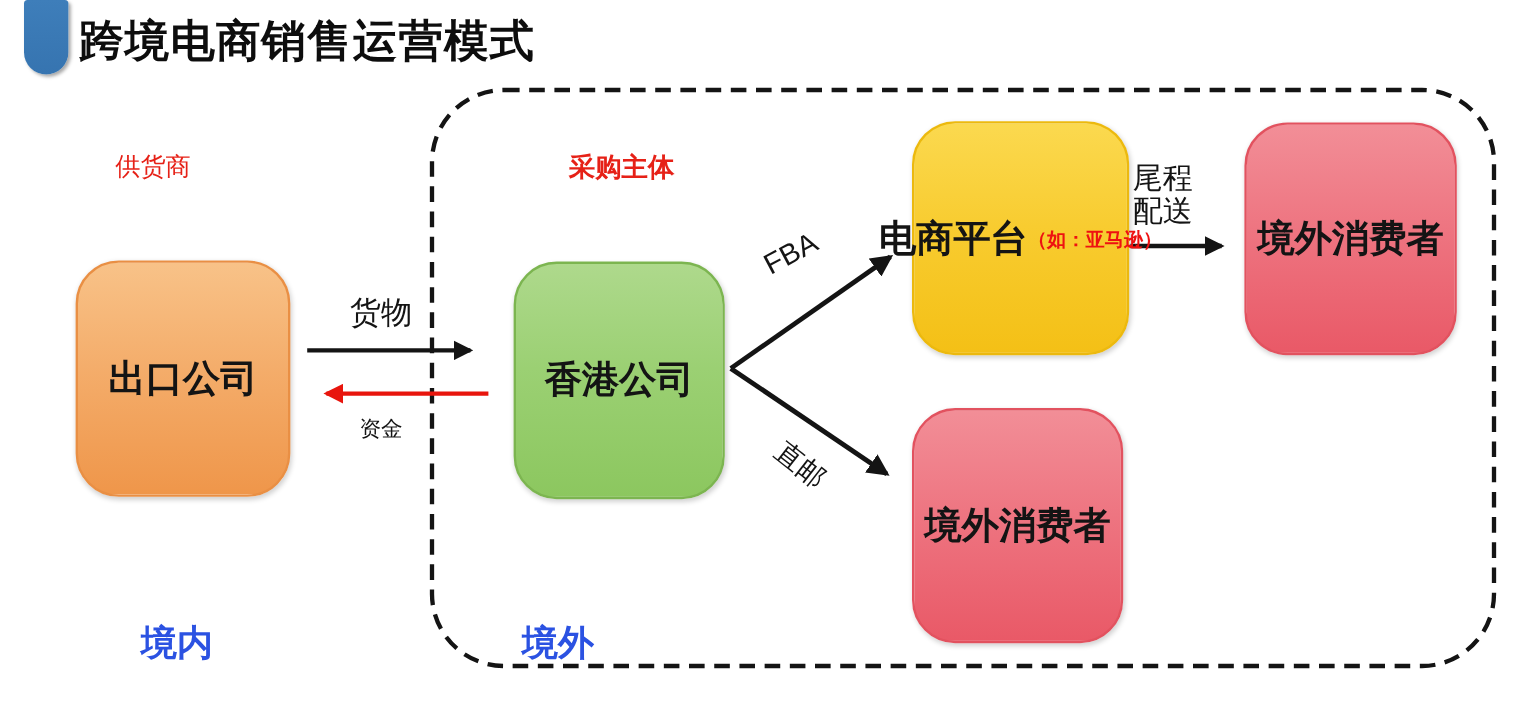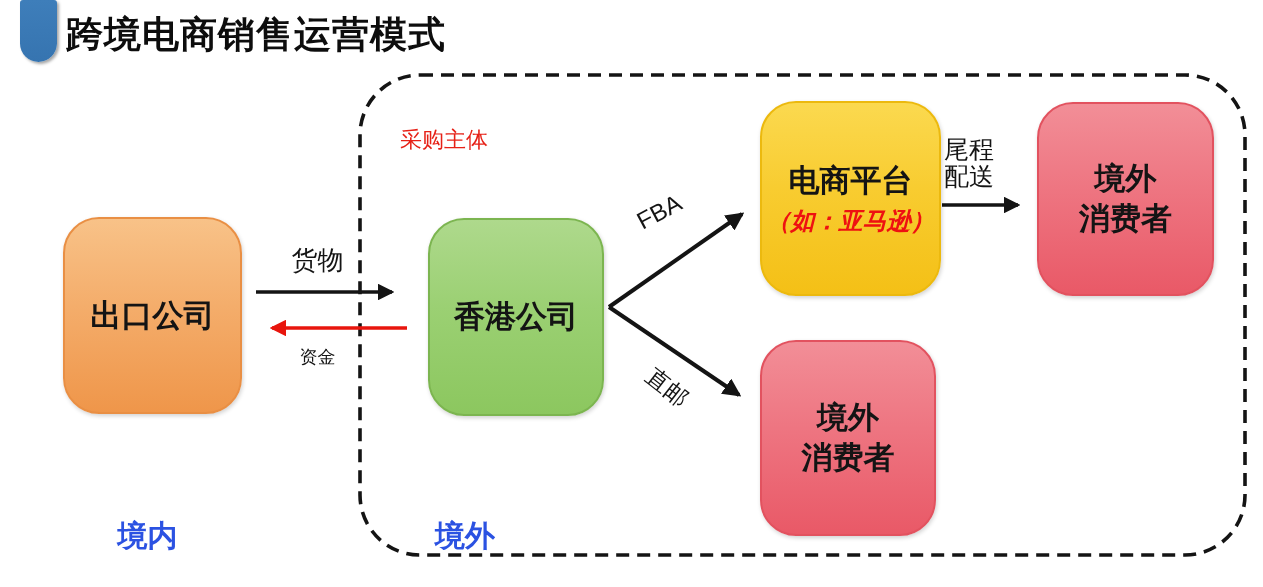--- a/index.html
+++ b/index.html
@@ -25,27 +25,27 @@
     letter-spacing: 1px; white-space: nowrap;
   }
 
   
   svg.layer { position: absolute; left: 0; top: 0; z-index: 1; }
 
   
   .node {
     position: absolute; z-index: 2;
     border-radius: 36px;
-    display: flex; flex-direction: column;
+    display: flex; flex-direction: row;
     align-items: center; justify-content: center;
     text-align: center;
     box-shadow: 1px 2px 4px rgba(0,0,0,0.18);
   }
   .node .big { font-size: 31px; font-weight: 800; color: #141414; line-height: 40px; white-space: nowrap; }
-  .node .sub { font-size: 24px; font-weight: 800; color: #ee1111; margin-top: 4px; white-space: nowrap; font-style: italic; }
+  .node .sub { font-size: 16px; font-weight: 800; color: #ee1111; margin-top: 4px; white-space: nowrap; }
 
   .node.orange {
     left: 63px; top: 217px; width: 175px; height: 193px;
     background: linear-gradient(180deg, #f8c288 0%, #f4ad6b 45%, #ef964a 100%);
     border: 2px solid #e98f44;
   }
   .node.green {
     left: 428px; top: 218px; width: 172px; height: 194px;
     background: linear-gradient(180deg, #aed98c 0%, #9bd073 45%, #8cc75f 100%);
     border: 2px solid #7cb550;
@@ -66,22 +66,22 @@
     border: 2px solid #e2525f;
   }
 
   
   .lbl { position: absolute; z-index: 3; white-space: nowrap; }
   .supplier-label {
     left: 60px; top: 125px; width: 135px; text-align: center;
     color: #e62117; font-size: 21px; font-weight: 500;
   }
   .purchase-label {
-    left: 400px; top: 124px; width: 236px; text-align: left;
-    color: #e62117; font-size: 22px; font-weight: 400; line-height: 32px;
+    left: 400px; top: 124px; width: 236px; text-align: center;
+    color: #e62117; font-size: 22px; font-weight: 700; line-height: 32px;
   }
   .goods-label { left: 250px; top: 243px; width: 135px; text-align: center; font-size: 26px; color: #141414; }
   .funds-label { left: 250px; top: 345px; width: 135px; text-align: center; font-size: 18px; color: #141414; }
   .fba-label {
     left: 636px; top: 198px; font-size: 24px; color: #141414;
     transform: rotate(-28deg);
   }
   .direct-label {
     left: 644px; top: 372px; font-size: 23px; color: #141414;
     transform: rotate(38deg);
@@ -141,20 +141,21 @@
   <div class="node pink-top">
     <div class="big">境外</div>
     <div class="big">消费者</div>
   </div>
 
   <div class="node pink-bottom">
     <div class="big">境外</div>
     <div class="big">消费者</div>
   </div>
 
+  <div class="lbl supplier-label">供货商</div>
 
   <div class="lbl purchase-label">
     <div>采购主体</div>
   </div>
 
   <div class="lbl goods-label">货物</div>
   <div class="lbl funds-label">资金</div>
   <div class="lbl fba-label">FBA</div>
   <div class="lbl direct-label">直邮</div>
 

